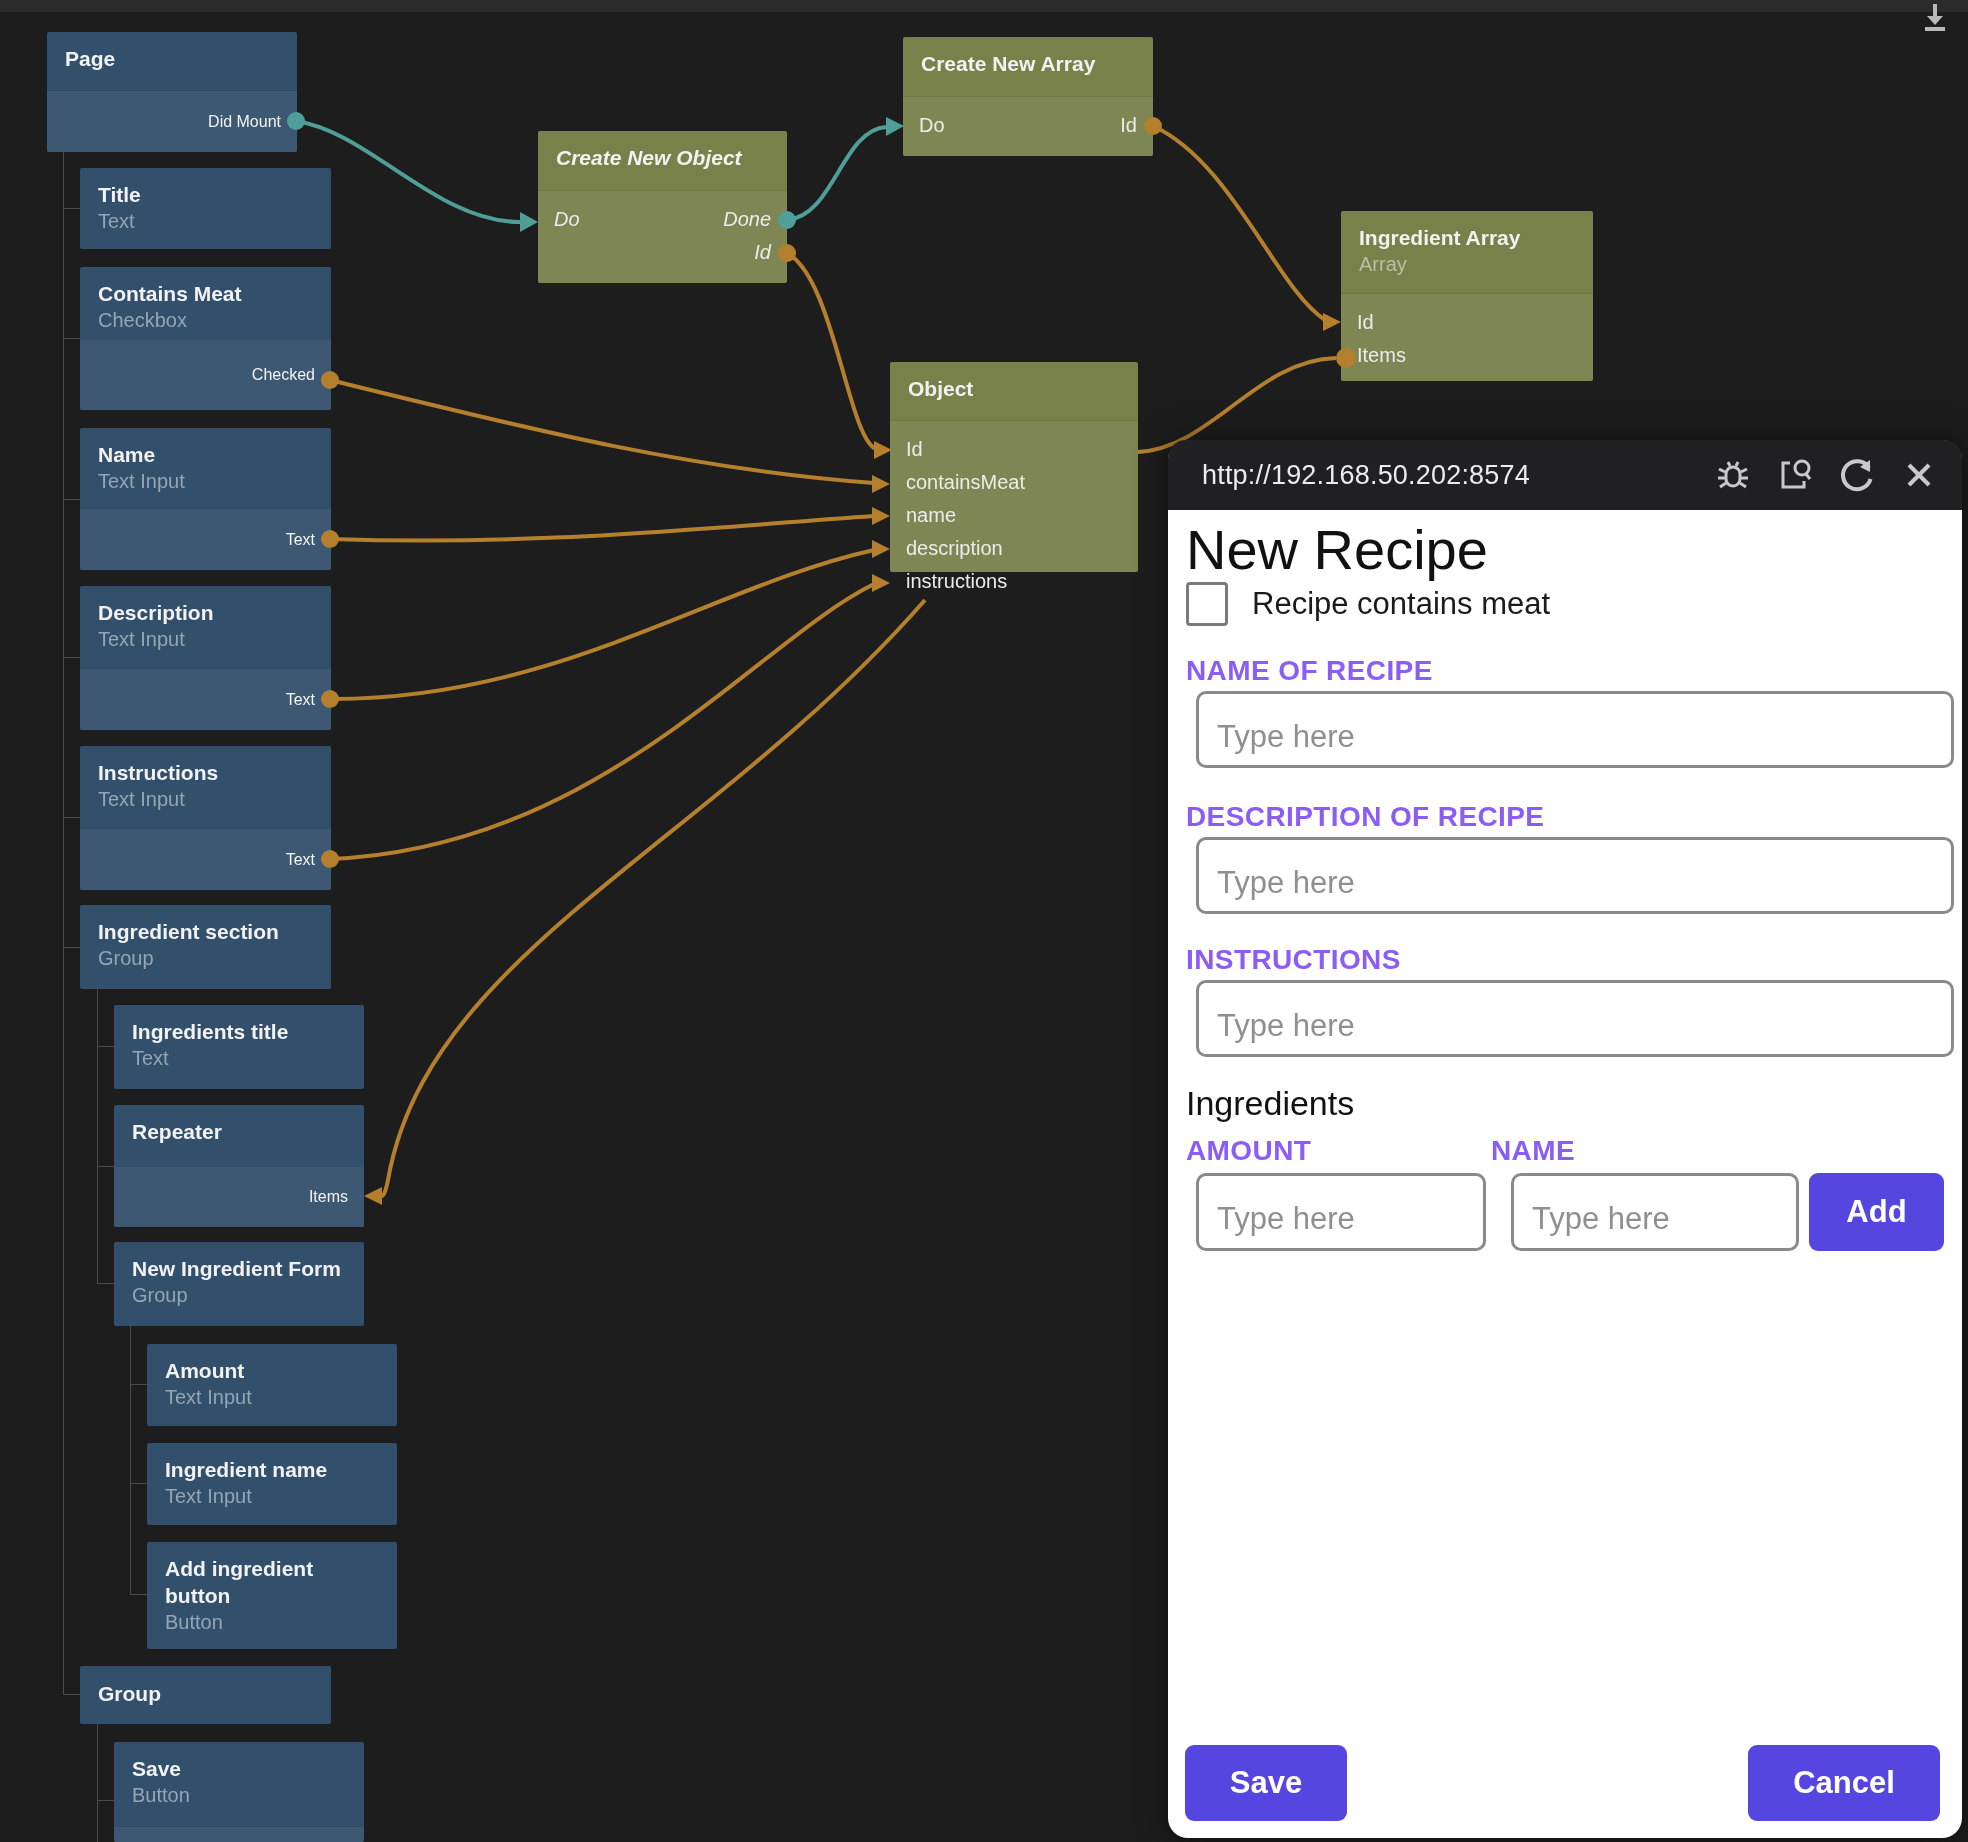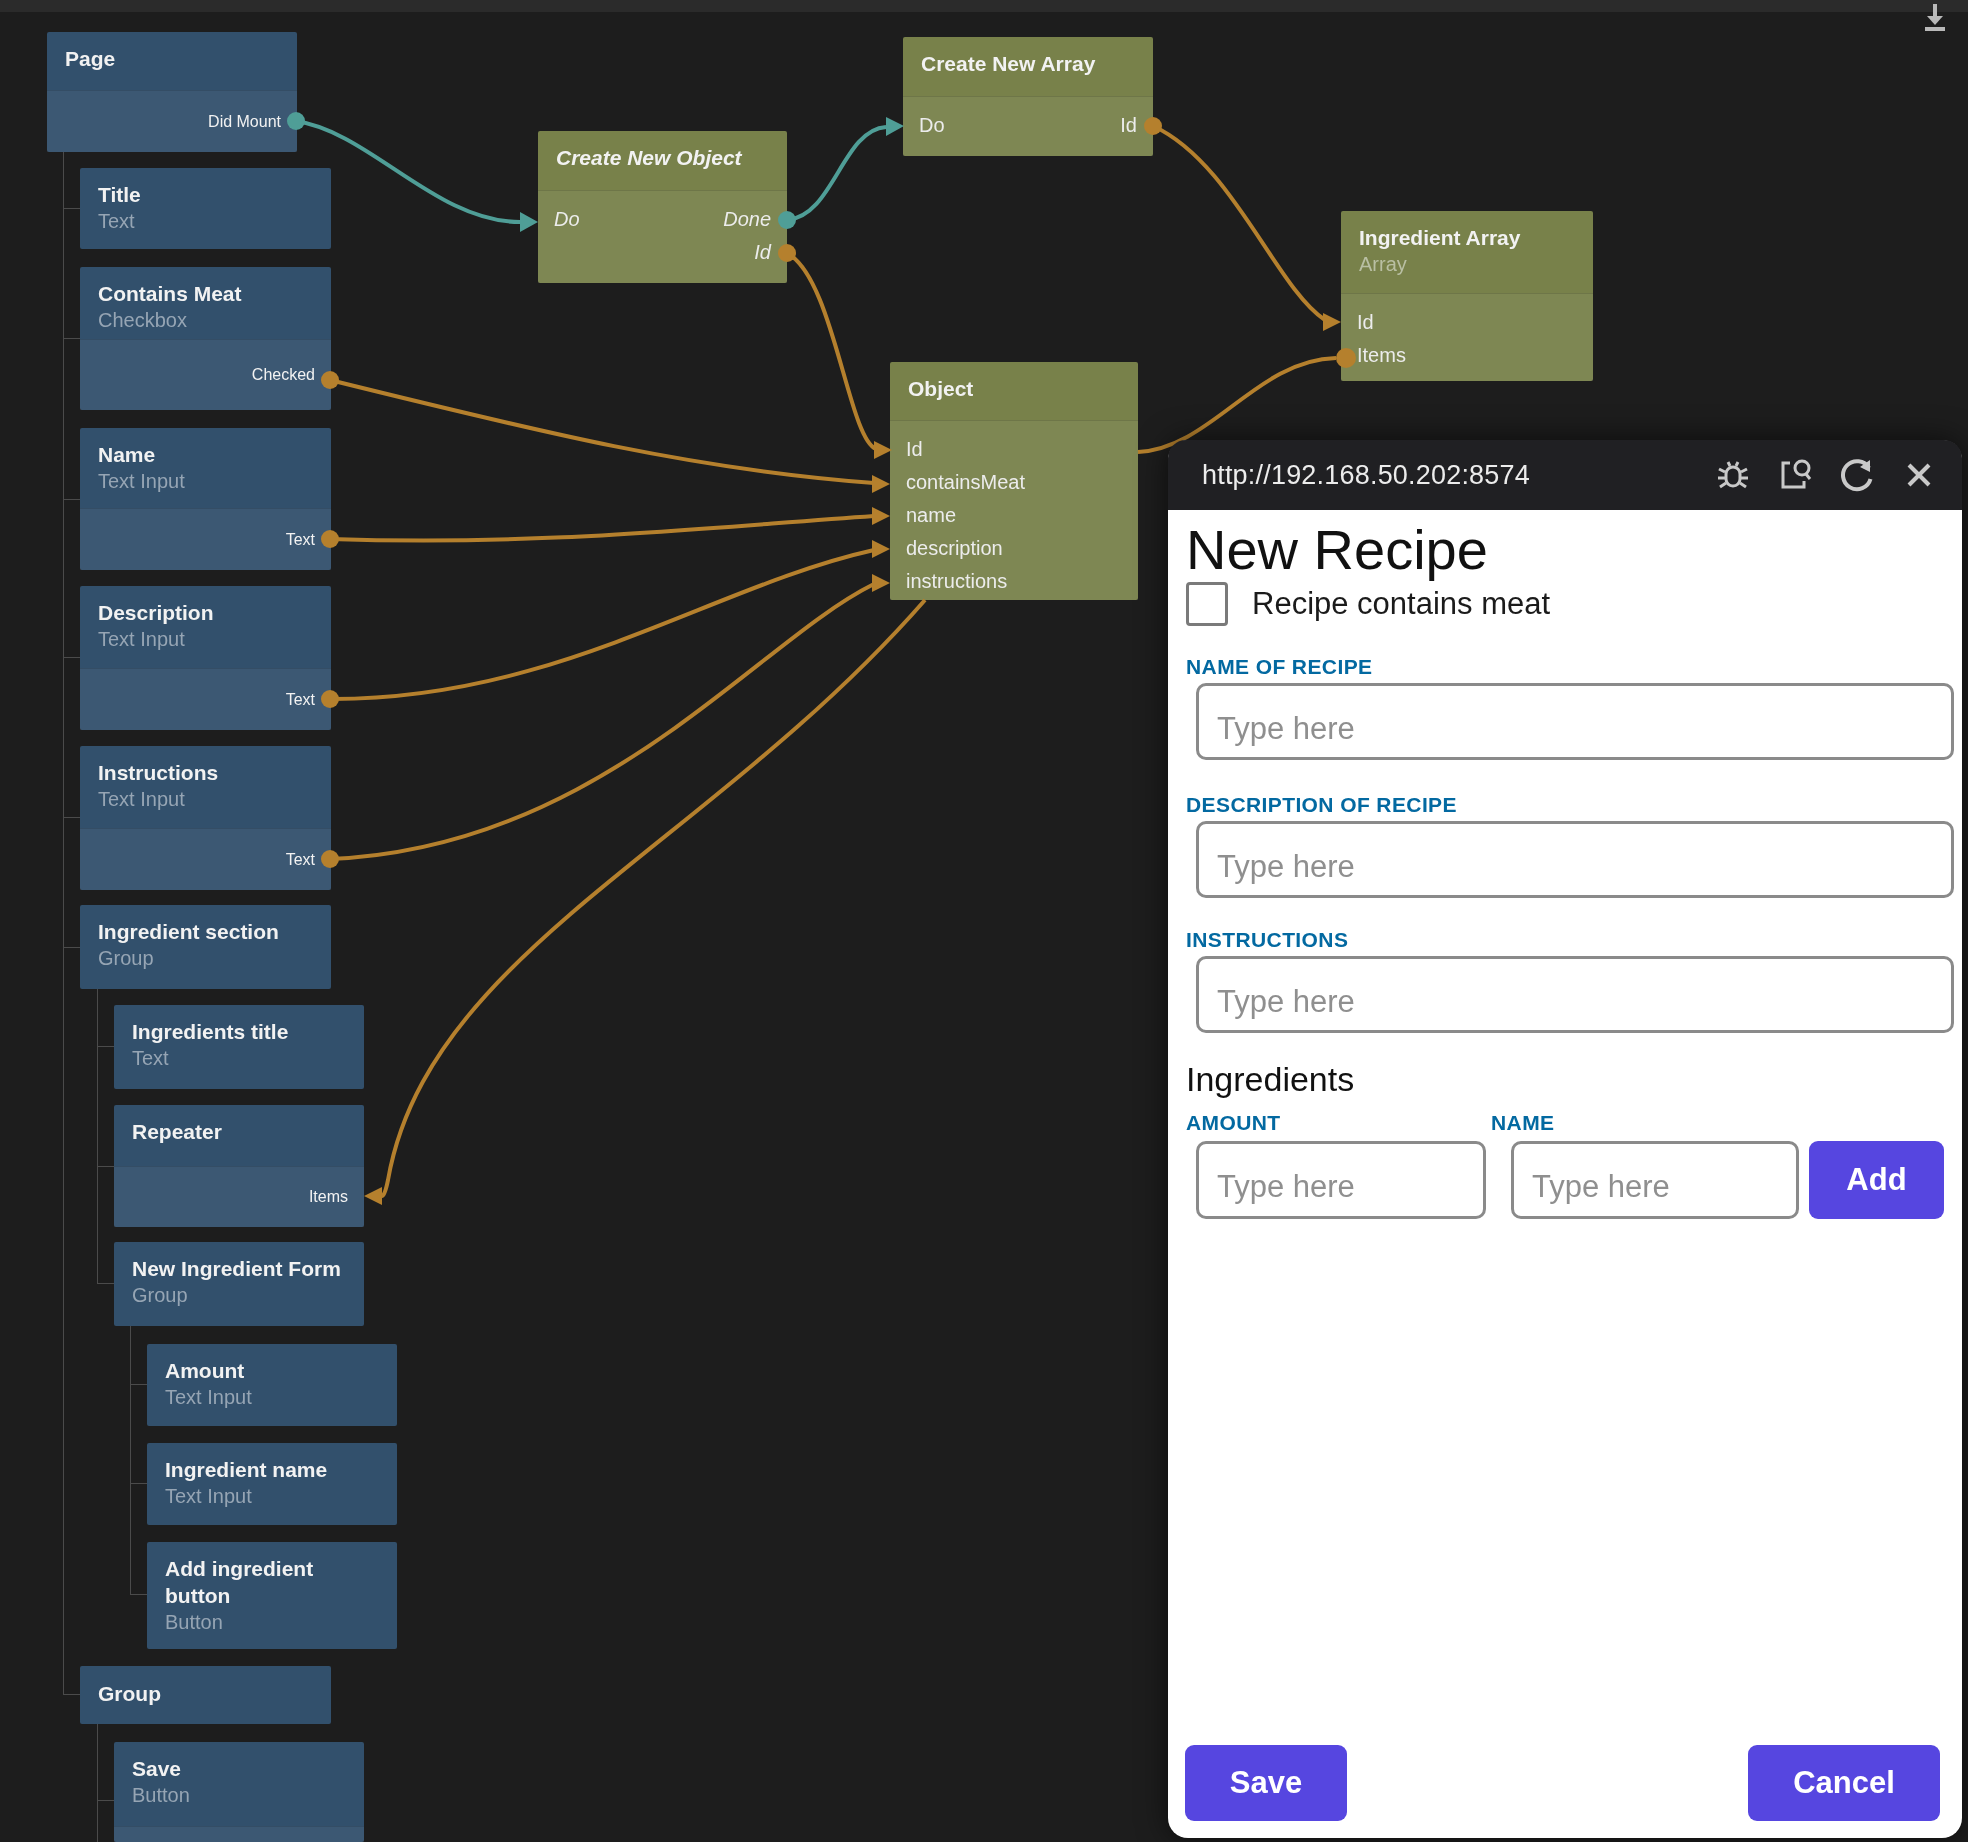--- a/index.html
+++ b/index.html
@@ -46,21 +46,21 @@
     border-radius:18px 18px 0 0; display:flex; align-items:center; padding:0 24px 0 34px; }
   #burl { flex:1; font-size:27px; color:#ececec; letter-spacing:0.2px; }
   .bicons { display:flex; align-items:center; gap:24px; }
   .bicon { width:38px; height:38px; display:flex; align-items:center; justify-content:center; cursor:pointer; }
   #bcontent { position:absolute; left:0; top:70px; right:0; bottom:0; padding:14px 18px 0 18px; overflow:hidden;
     border-radius:0 0 20px 20px; }
   .h1 { font-size:56px; font-weight:500; color:#111; line-height:52px; }
   .chkrow { margin-top:5px; display:flex; align-items:center; height:46px; }
   .chk { width:42px; height:44px; border:3px solid #7a7a7a; border-radius:4px; background:#fff; }
   .chklabel { margin-left:24px; font-size:31px; color:#1b1b1b; }
-  .flabel { font-size:21px; font-weight:700; color:#0369a1; letter-spacing:0.4px; }
+  .flabel { font-size:28px; font-weight:700; color:#8b5cf6; letter-spacing:0.4px; }
   .flabel.m1 { margin-top:28px; }
   .flabel.m2 { margin-top:33px; }
   .flabel.m3 { margin-top:30px; }
   .tinput { display:block; width:100%; height:77px; margin-top:4px; border:3px solid #8a8a8a; border-radius:10px;
     font-family:"Liberation Sans", sans-serif; font-size:31px; color:#222; padding:14px 18px 0 18px; outline:none;
     background:#fff; vertical-align:top; text-align:left; line-height:1.2;margin-left:10px; }
   .tinput::placeholder { color:#8f8f8f; opacity:1; }
   .h2 { margin-top:25px; font-size:34px; font-weight:500; color:#111; line-height:42px; }
   .ingcols { margin-top:11px; display:flex; }
   .ingrow { margin-top:6px; display:flex; align-items:stretch; }
@@ -267,21 +267,21 @@
         <div class="prow">
             <span>Id</span>
           </div>
         <div class="prow">
             <span>Items</span>
           </div>
       </div>
     </div>
   </div>
 
-  <div class="node green" style="left:890px; top:362px; width:248px; height:238px;">
+  <div class="node green" style="left:890px; top:362px; width:248px; height:210px;">
     <div class="nhead">
         <div class="ntitle">Object</div>
       </div>
     <div class="nbody" style="top:58px;">
       <div class="rows">
         <div class="prow">
             <span>Id</span>
           </div>
         <div class="prow">
             <span>containsMeat</span>

